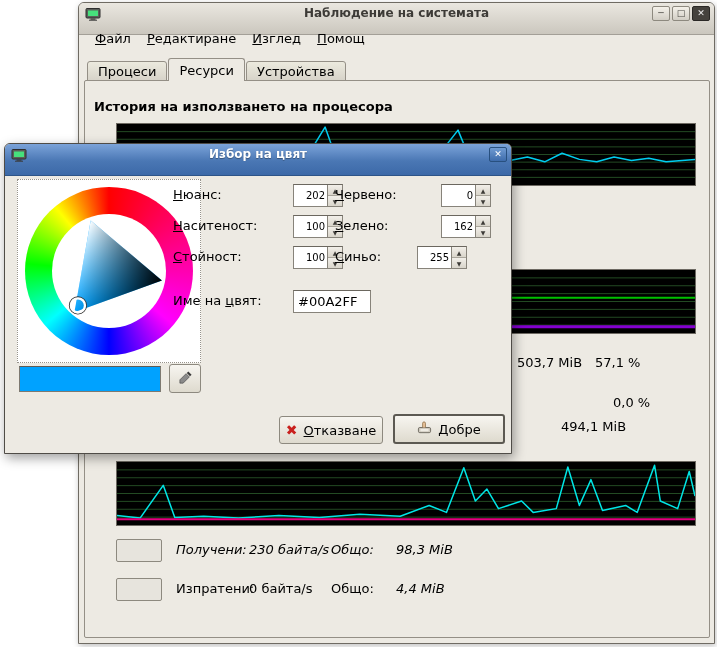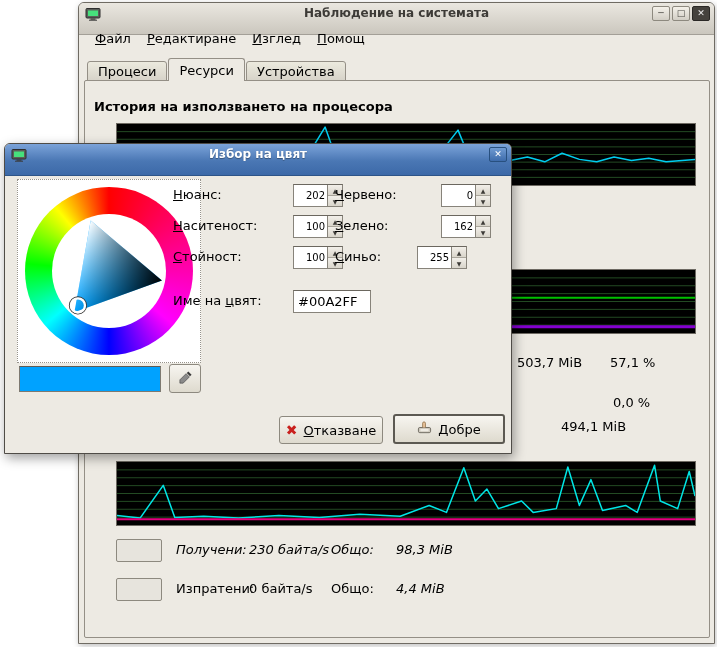--- a/index.html
+++ b/index.html
@@ -140,21 +140,21 @@
           <line x1="0" x2="100" y1="50" y2="50" stroke="#234a23" stroke-width="1" vector-effect="non-scaling-stroke"></line>
           <line x1="0" x2="100" y1="62.5" y2="62.5" stroke="#234a23" stroke-width="1" vector-effect="non-scaling-stroke"></line>
           <line x1="0" x2="100" y1="75" y2="75" stroke="#234a23" stroke-width="1" vector-effect="non-scaling-stroke"></line>
           <line x1="0" x2="100" y1="87.5" y2="87.5" stroke="#234a23" stroke-width="1" vector-effect="non-scaling-stroke"></line>
           <polyline points="0,44 100,44" fill="none" stroke="#00c000" stroke-width="2" vector-effect="non-scaling-stroke" stroke-linejoin="round"></polyline>
           <polyline points="0,90 100,90" fill="none" stroke="#8400d0" stroke-width="3" vector-effect="non-scaling-stroke" stroke-linejoin="round"></polyline>
         </svg>
       </div>
 
     <span class="mem-val" style="left:438px; top:352px;">503,7 MiB</span>
-    <span class="mem-val" style="left:531px; top:352px;">57,1 %</span>
+    <span class="mem-val" style="left:516px; top:352px;">57,1 %</span>
     <span class="mem-val" style="left:438px; top:416px;margin-left:44px;">494,1 MiB</span>
     <span class="mem-val" style="left:534px; top:392px;">0,0 %</span>
 
     <div class="chart" id="chart-net">
         <svg viewBox="0 0 100 100" preserveAspectRatio="none">
           <line x1="0" x2="100" y1="12.5" y2="12.5" stroke="#234a23" stroke-width="1" vector-effect="non-scaling-stroke"></line>
           <line x1="0" x2="100" y1="25" y2="25" stroke="#234a23" stroke-width="1" vector-effect="non-scaling-stroke"></line>
           <line x1="0" x2="100" y1="37.5" y2="37.5" stroke="#234a23" stroke-width="1" vector-effect="non-scaling-stroke"></line>
           <line x1="0" x2="100" y1="50" y2="50" stroke="#234a23" stroke-width="1" vector-effect="non-scaling-stroke"></line>
           <line x1="0" x2="100" y1="62.5" y2="62.5" stroke="#234a23" stroke-width="1" vector-effect="non-scaling-stroke"></line>

